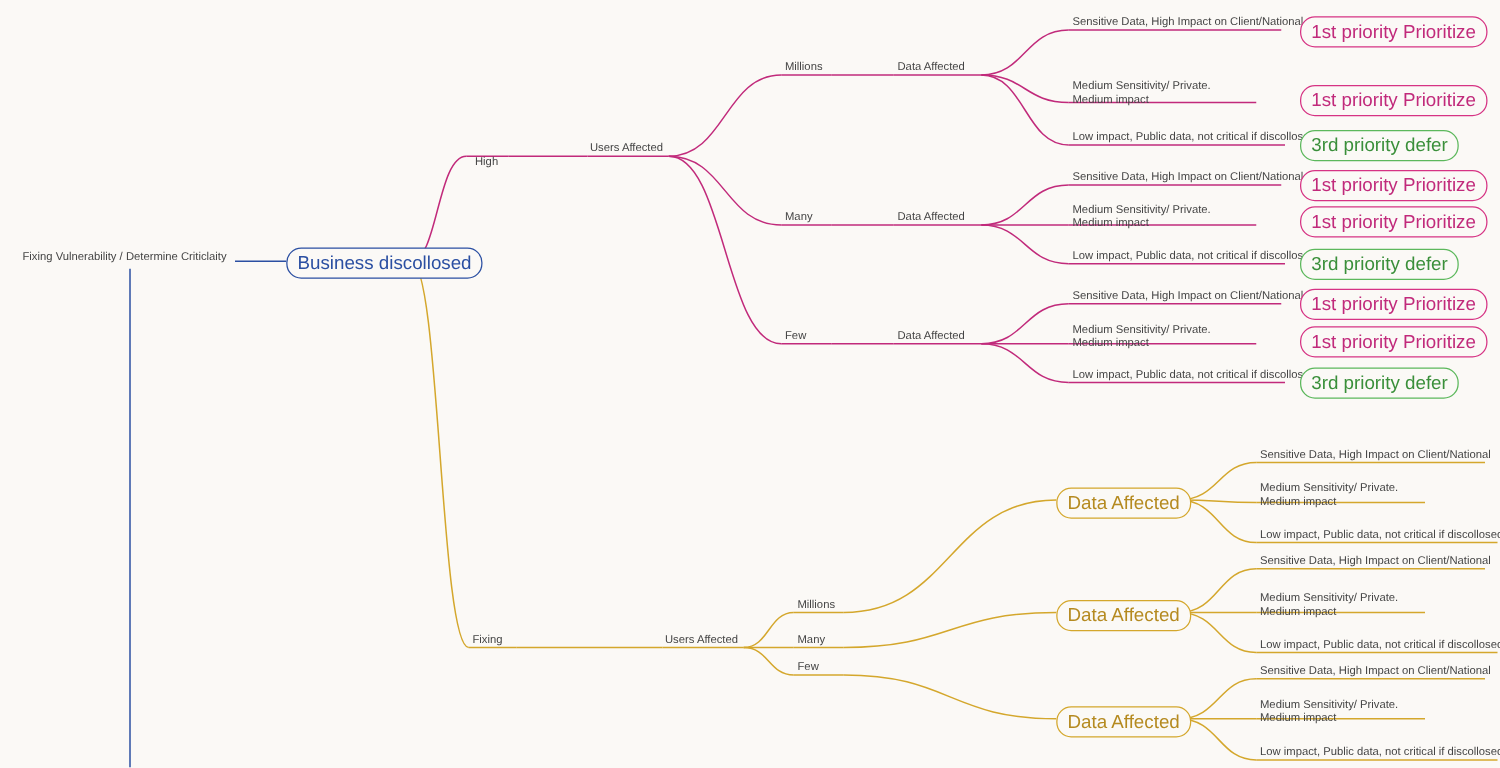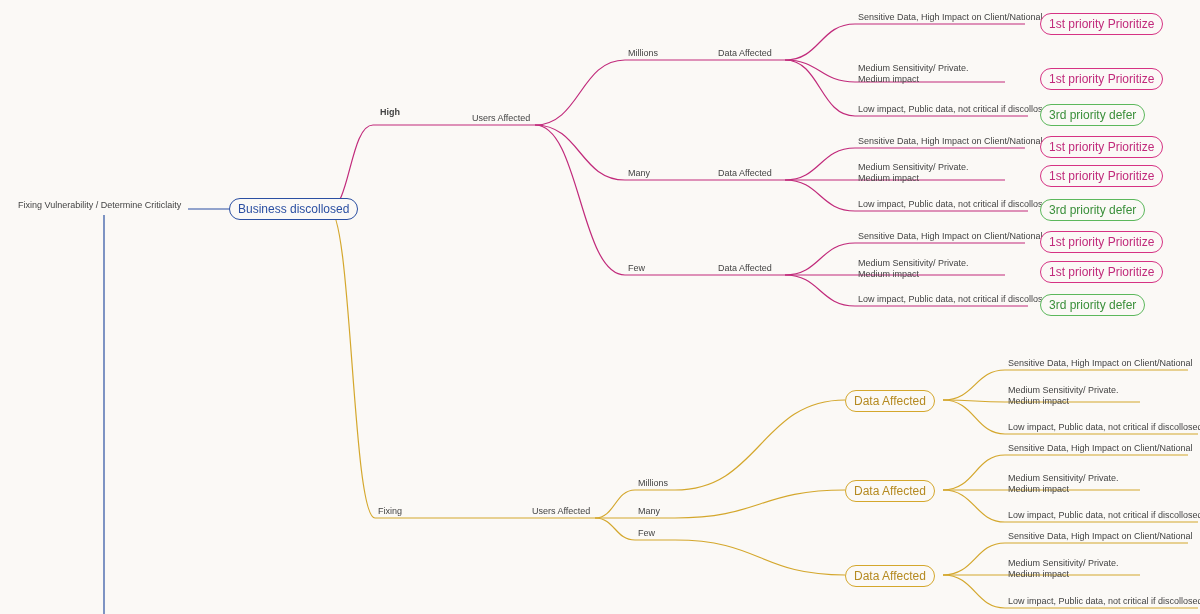--- a/index.html
+++ b/index.html
@@ -23,21 +23,21 @@
     pointer-events: none;
   }
   .node {
     position: absolute;
     font-size: 9px;
     line-height: 1.25;
     color: #444;
   }
   .pill {
     position: absolute;
-    font-size: 12px;
+    font-size: 15px;
     color: #333;
     border: 1px solid;
     border-radius: 12px;
     padding: 3px 8px;
     background: #fbf9f6;
     white-space: nowrap;
   }
   .pill.blue   { border-color: #2b4fa2; color:#2b4fa2; }
   .pill.pink   { border-color: #d63384; color:#c12a7b; }
   .pill.green  { border-color: #5cb85c; color:#3a8f3a; }
@@ -137,21 +137,21 @@
     <path d="M 943 575 C 975 575 975 608 1005 608" stroke="#d4a72c" stroke-width="1.2" fill="none"></path>
     <path d="M 1005 543 L 1188 543" stroke="#d4a72c" stroke-width="1.2" fill="none"></path>
     <path d="M 1005 575 L 1140 575" stroke="#d4a72c" stroke-width="1.2" fill="none"></path>
     <path d="M 1005 608 L 1198 608" stroke="#d4a72c" stroke-width="1.2" fill="none"></path>
   </svg>
 
   <div class="node textnode" style="left:18px; top:200px;">Fixing Vulnerability / Determine Criticlaity</div>
 
   <div class="pill blue" style="left:229px; top:198px;">Business discollosed</div>
 
-  <div class="node textnode" style="left:380px; top:107px;font-weight:bold;">High</div>
+  <div class="node textnode" style="left:380px; top:124px;">High</div>
   <div class="node textnode" style="left:472px; top:113px;">Users Affected</div>
 
   <div class="node textnode" style="left:628px; top:48px;">Millions</div>
   <div class="node textnode" style="left:718px; top:48px;">Data Affected</div>
   <div class="node textnode" style="left:858px; top:12px;">Sensitive Data, High Impact on Client/National</div>
   <div class="node" style="left:858px; top:63px; white-space:pre;">Medium Sensitivity/ Private.
 Medium impact</div>
   <div class="node textnode" style="left:858px; top:104px;">Low impact, Public data, not critical if discollosed</div>
   <div class="pill pink" style="left:1040px; top:13px;">1st priority Prioritize</div>
   <div class="pill pink" style="left:1040px; top:68px;">1st priority Prioritize</div>

